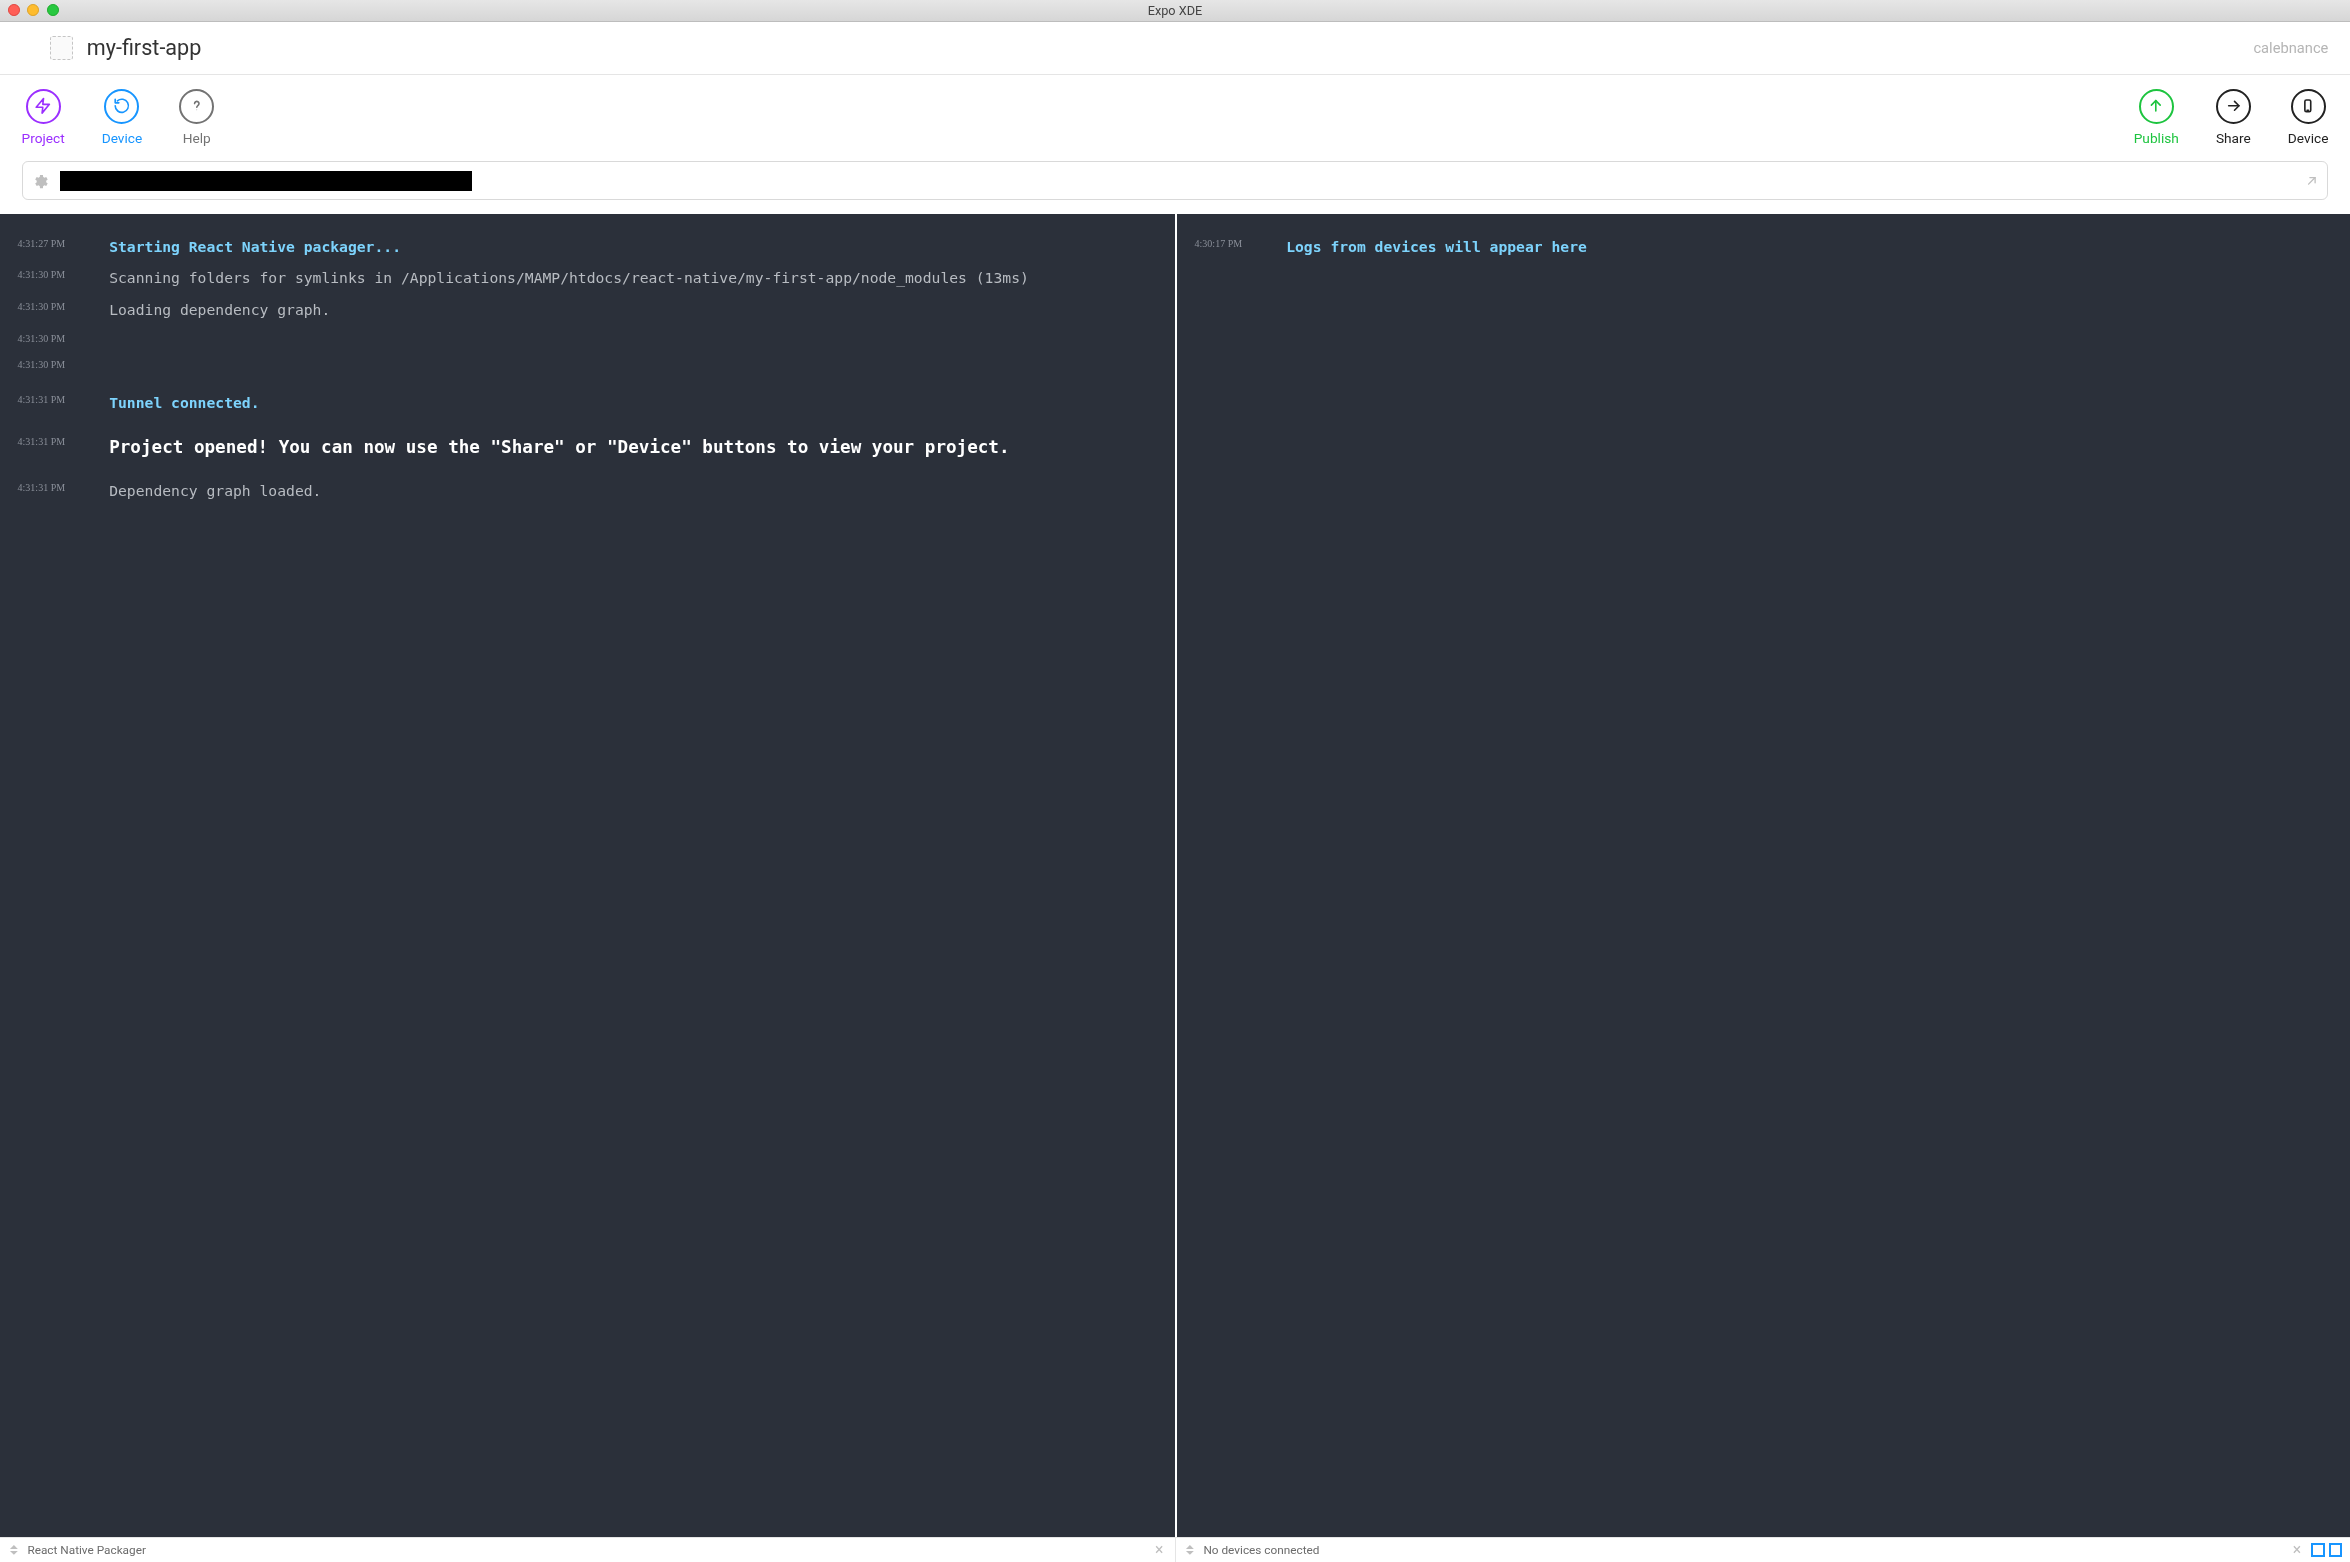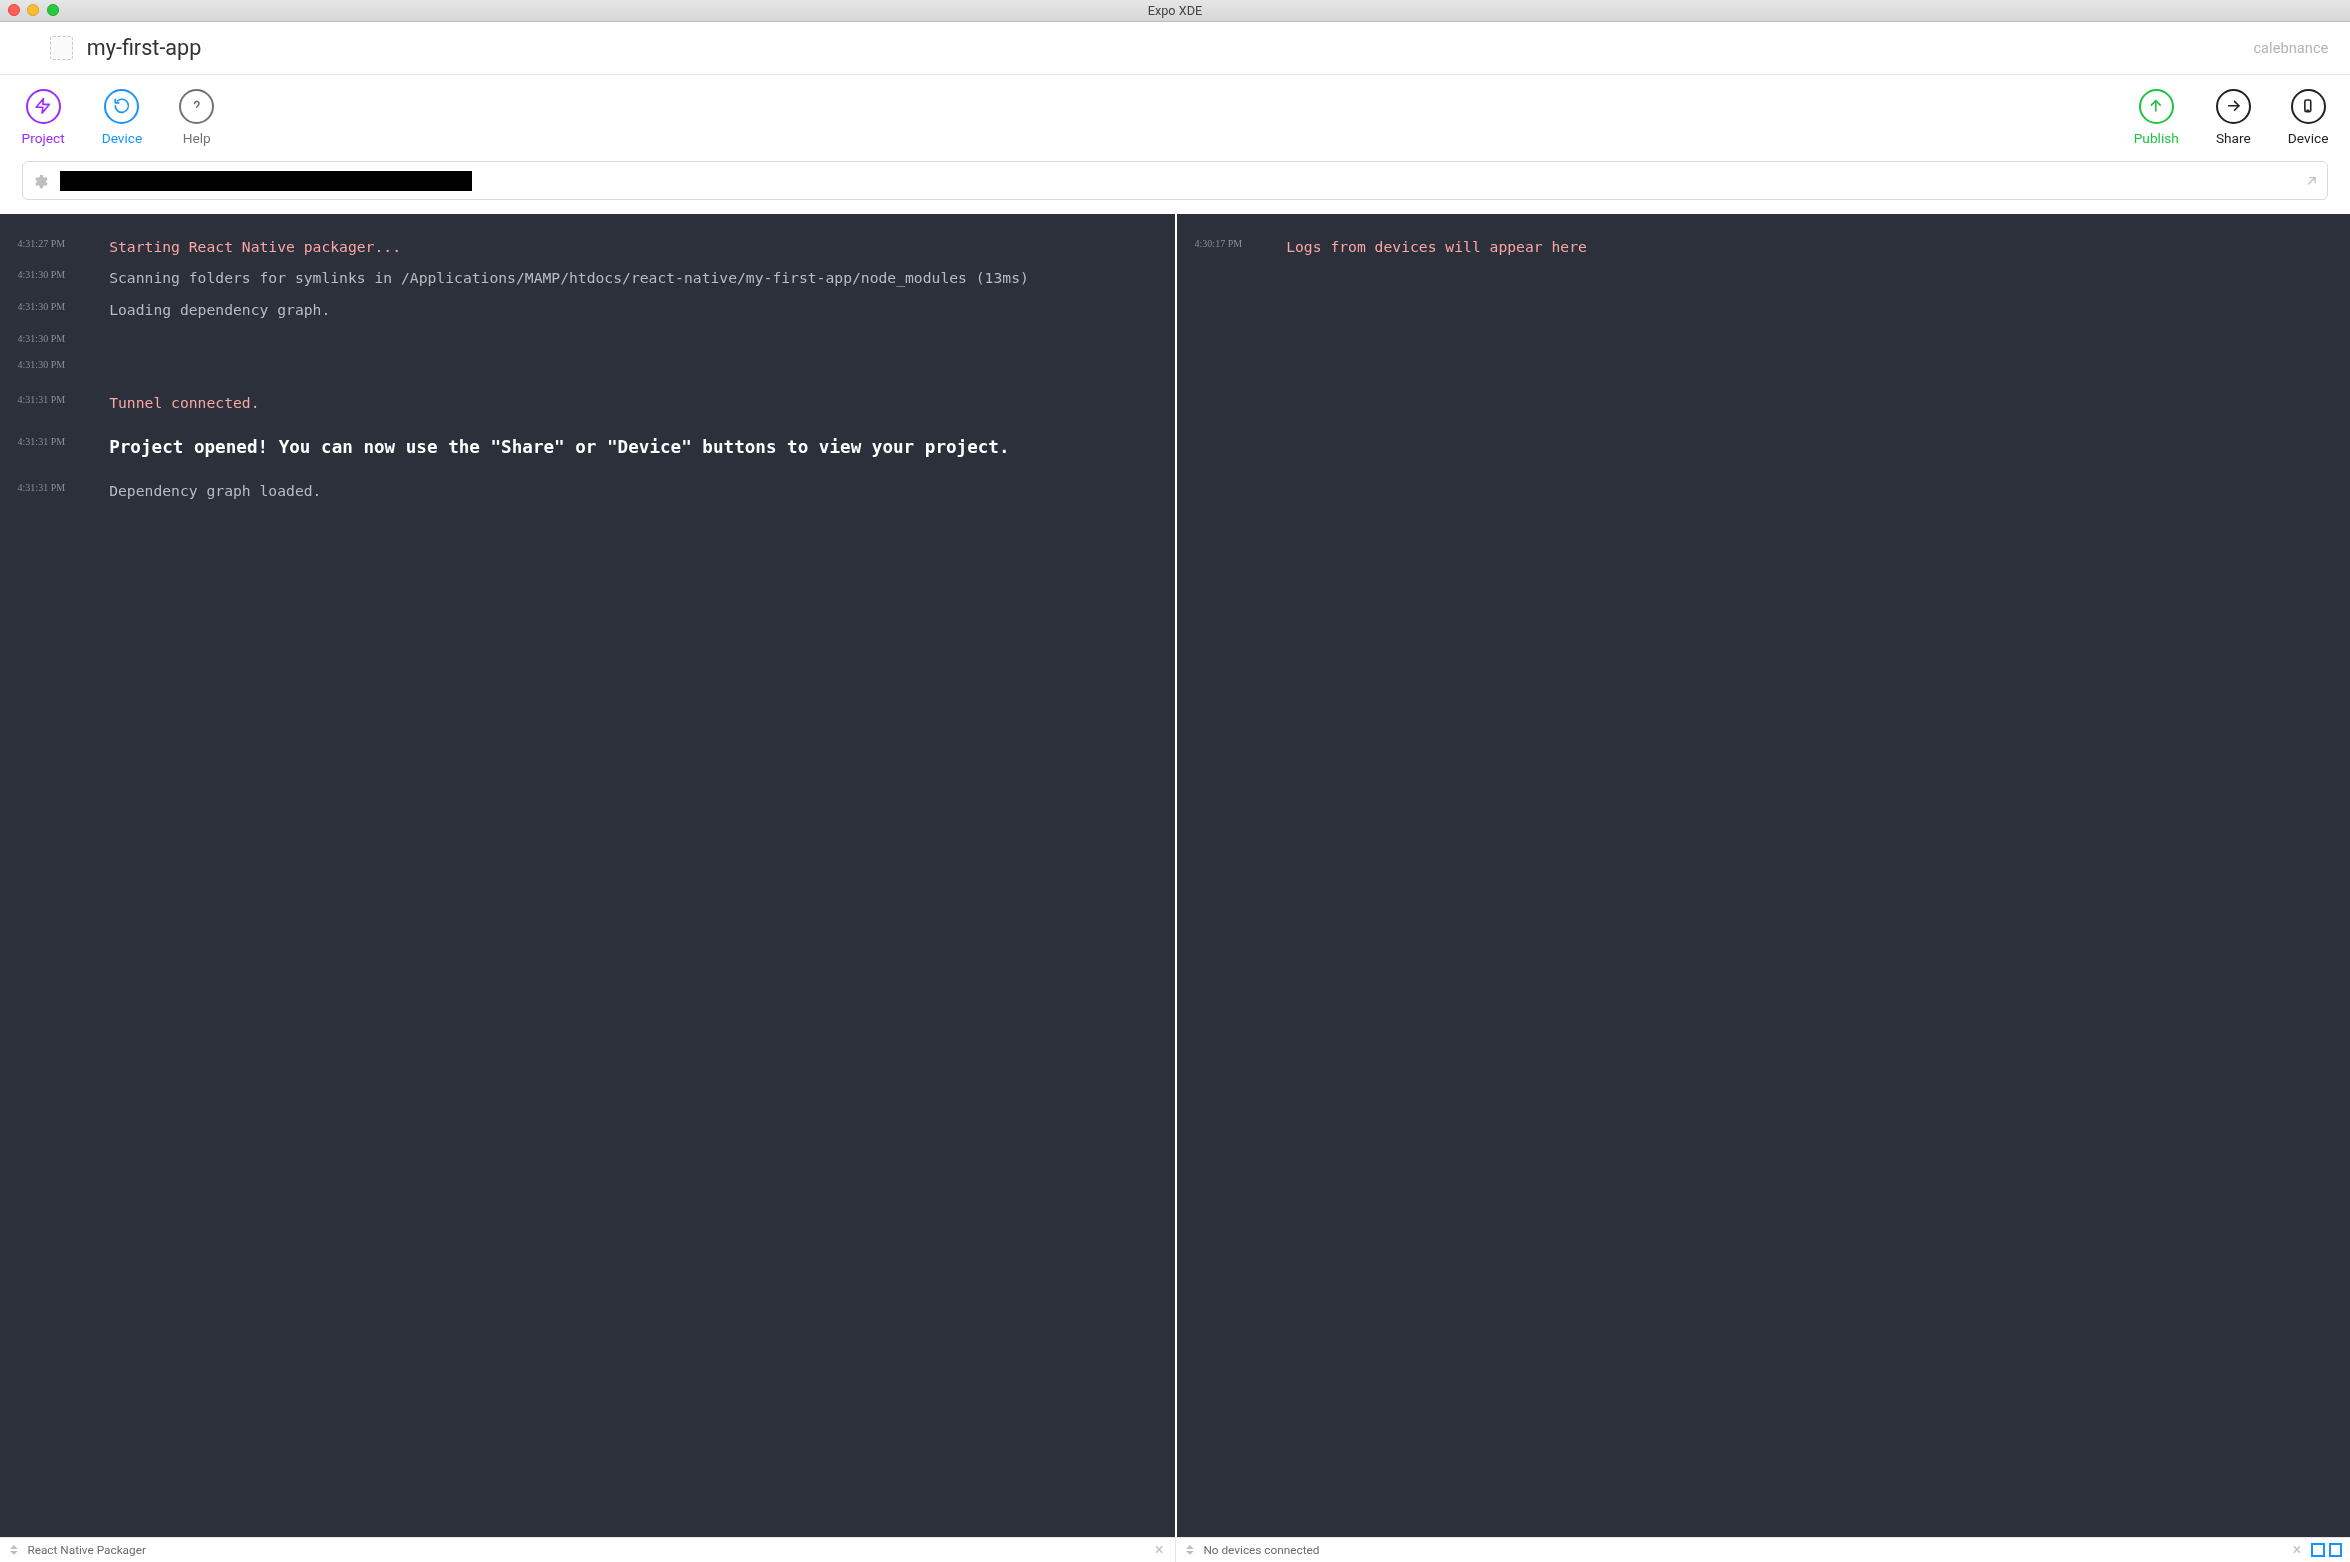--- a/index.html
+++ b/index.html
@@ -78,21 +78,21 @@
 
 
 .panes { flex: 1 1 auto; display: flex; min-height: 0; }
 .pane { flex: 1 1 50%; background: #2b303a; color: #e6e6e6; overflow: auto; font-family: "SFMono-Regular", Menlo, Consolas, monospace; font-size: 14.7px; }
 .pane + .pane { border-left: 2px solid #fff; }
 .pane-inner { padding: 21.6px 17.6px; }
 .log-row { display: flex; align-items: flex-start; gap: 17.6px; margin-bottom: 9.8px; }
 .log-ts { color: #8a8f99; font-size: 10px; width: 74px; flex: 0 0 auto; font-family: Liberation Serif, serif; line-height: 1.6; }
 .log-msg { flex: 1 1 auto; line-height: 1.5; word-break: break-word; }
 .log-msg.dim { color: #b8bcc2; }
-.log-msg.bright { color: #fca5a5; font-weight: 400; }
+.log-msg.bright { color: #7dd3fc; font-weight: 700; }
 .log-msg.big { font-size: 17.6px; font-weight: 600; color: #fff; }
 .gap { height: 9.8px; }
 
 
 .statusbar {
   flex: 0 0 auto;
   height: 25.5px;
   border-top: 1px solid #e5e5e5;
   display: flex;
   background: #fff;

